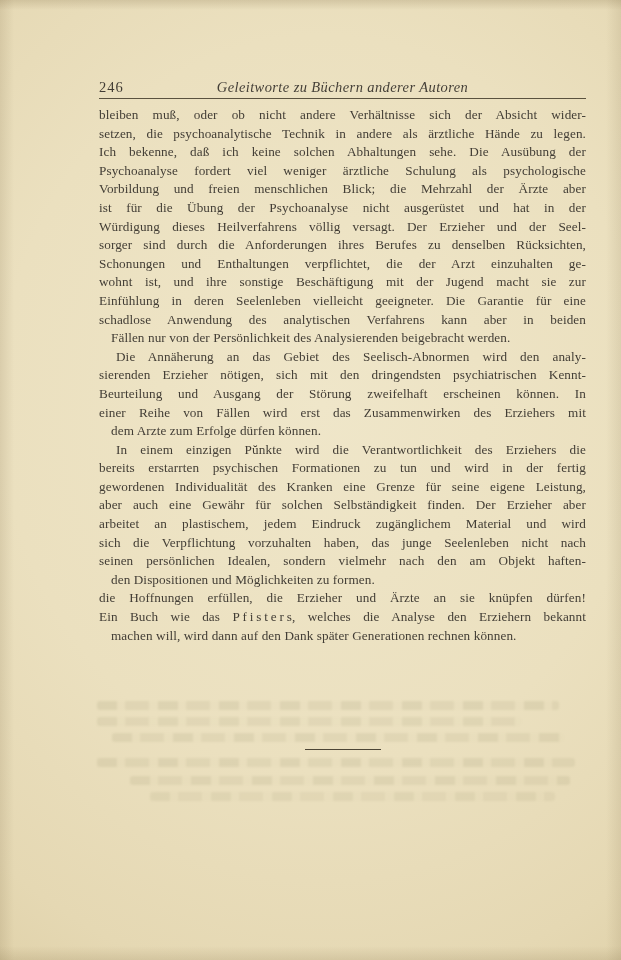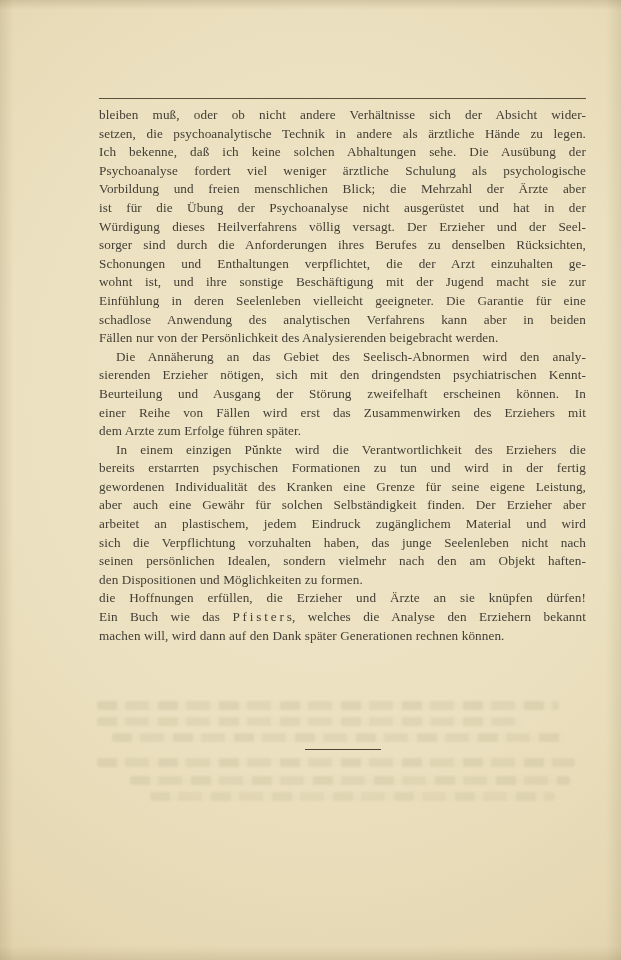--- a/index.html
+++ b/index.html
@@ -53,21 +53,21 @@
   }
   .para { margin: 0; padding: 0; }
   .line {
     height: 18.6px;
     line-height: 18.6px;
     overflow: hidden;
     text-align: justify;
     text-align-last: justify;
     white-space: normal;
   }
-  .line.last { text-align-last: left; }
+  .line.last { text-align-last: left; margin-left: 12px; }
   .line.indent { padding-left: 17px; }
 
   
   .end-rule {
     position: absolute;
     left: 305px; top: 749px; width: 76px; height: 1px;
     background: #4c4536;
   }
 
   
@@ -82,20 +82,24 @@
       rgba(122,118,78,0.08) 52px, rgba(122,118,78,0.08) 61px);
     opacity: 0.22;
     filter: blur(1.1px);
   }
 </style>
 </head>
 <body>
 
 <div class="page">
 
+  <div class="header">
+    <span class="pagenum">246</span>
+    <span class="running">Geleitworte zu Büchern anderer Autoren</span>
+  </div>
 
   <div class="header-rule"></div>
 
   <div class="body-text" id="body-text">
       <div class="para">
         <div class="line">bleiben muß, oder ob nicht andere Verhältnisse sich der Absicht wider-</div>
         <div class="line">setzen, die psychoanalytische Technik in andere als ärztliche Hände zu legen.</div>
         <div class="line">Ich bekenne, daß ich keine solchen Abhaltungen sehe. Die Ausübung der</div>
         <div class="line">Psychoanalyse fordert viel weniger ärztliche Schulung als psychologische</div>
         <div class="line">Vorbildung und freien menschlichen Blick; die Mehrzahl der Ärzte aber</div>
@@ -106,21 +110,21 @@
         <div class="line">wohnt ist, und ihre sonstige Beschäftigung mit der Jugend macht sie zur</div>
         <div class="line">Einfühlung in deren Seelenleben vielleicht geeigneter. Die Garantie für eine</div>
         <div class="line">schadlose Anwendung des analytischen Verfahrens kann aber in beiden</div>
         <div class="line last">Fällen nur von der Persönlichkeit des Analysierenden beigebracht werden.</div>
       </div>
       <div class="para">
         <div class="line indent">Die Annäherung an das Gebiet des Seelisch-Abnormen wird den analy-</div>
         <div class="line">sierenden Erzieher nötigen, sich mit den dringendsten psychiatrischen Kennt-</div>
         <div class="line">Beurteilung und Ausgang der Störung zweifelhaft erscheinen können. In</div>
         <div class="line">einer Reihe von Fällen wird erst das Zusammenwirken des Erziehers mit</div>
-        <div class="line last">dem Arzte zum Erfolge führen später.</div>
+        <div class="line last">dem Arzte zum Erfolge dürfen können.</div>
       </div>
       <div class="para">
         <div class="line indent">In einem einzigen Pŭnkte wird die Verantwortlichkeit des Erziehers die</div>
         <div class="line">bereits erstarrten psychischen Formationen zu tun und wird in der fertig</div>
         <div class="line">gewordenen Individualität des Kranken eine Grenze für seine eigene Leistung,</div>
         <div class="line">aber auch eine Gewähr für solchen Selbständigkeit finden. Der Erzieher aber</div>
         <div class="line">arbeitet an plastischem, jedem Eindruck zugänglichem Material und wird</div>
         <div class="line">sich die Verpflichtung vorzuhalten haben, das junge Seelenleben nicht nach</div>
         <div class="line">seinen persönlichen Idealen, sondern vielmehr nach den am Objekt haften-</div>
         <div class="line last">den Dispositionen und Möglichkeiten zu formen.</div>

